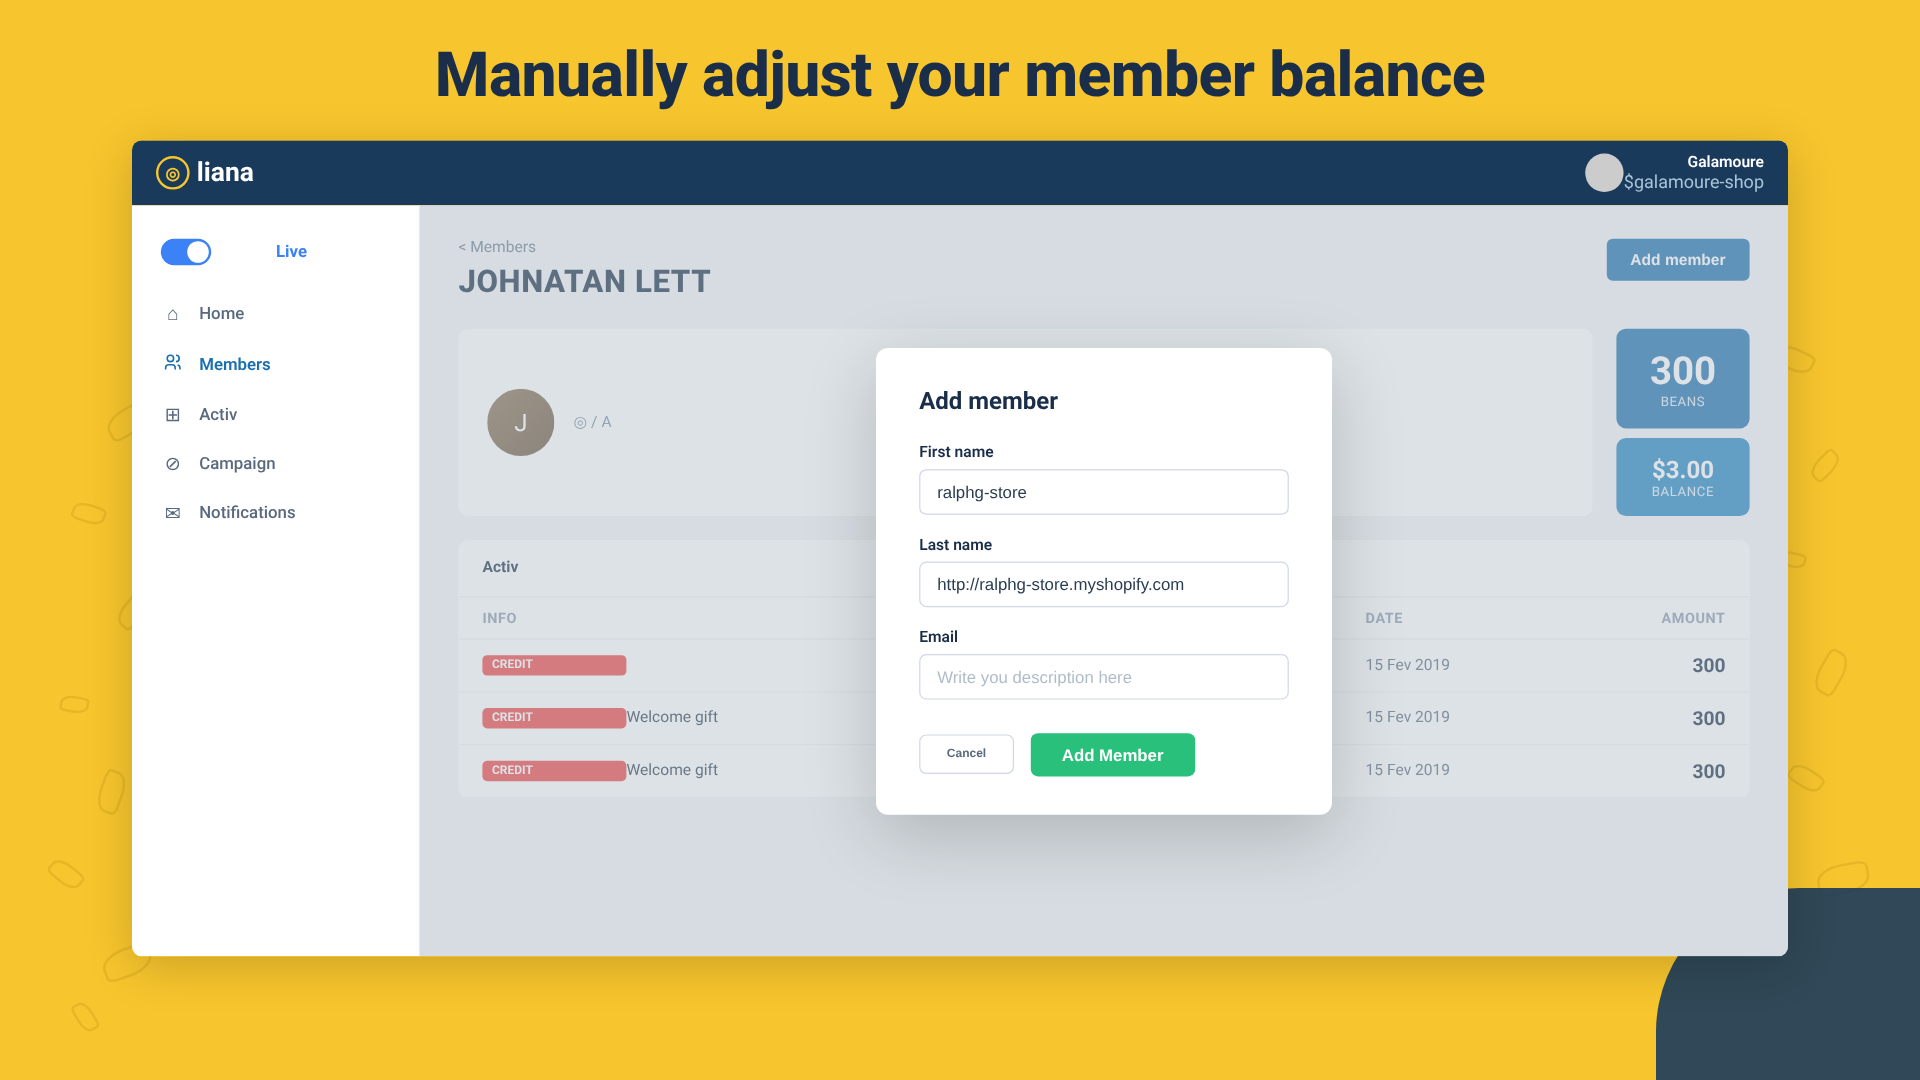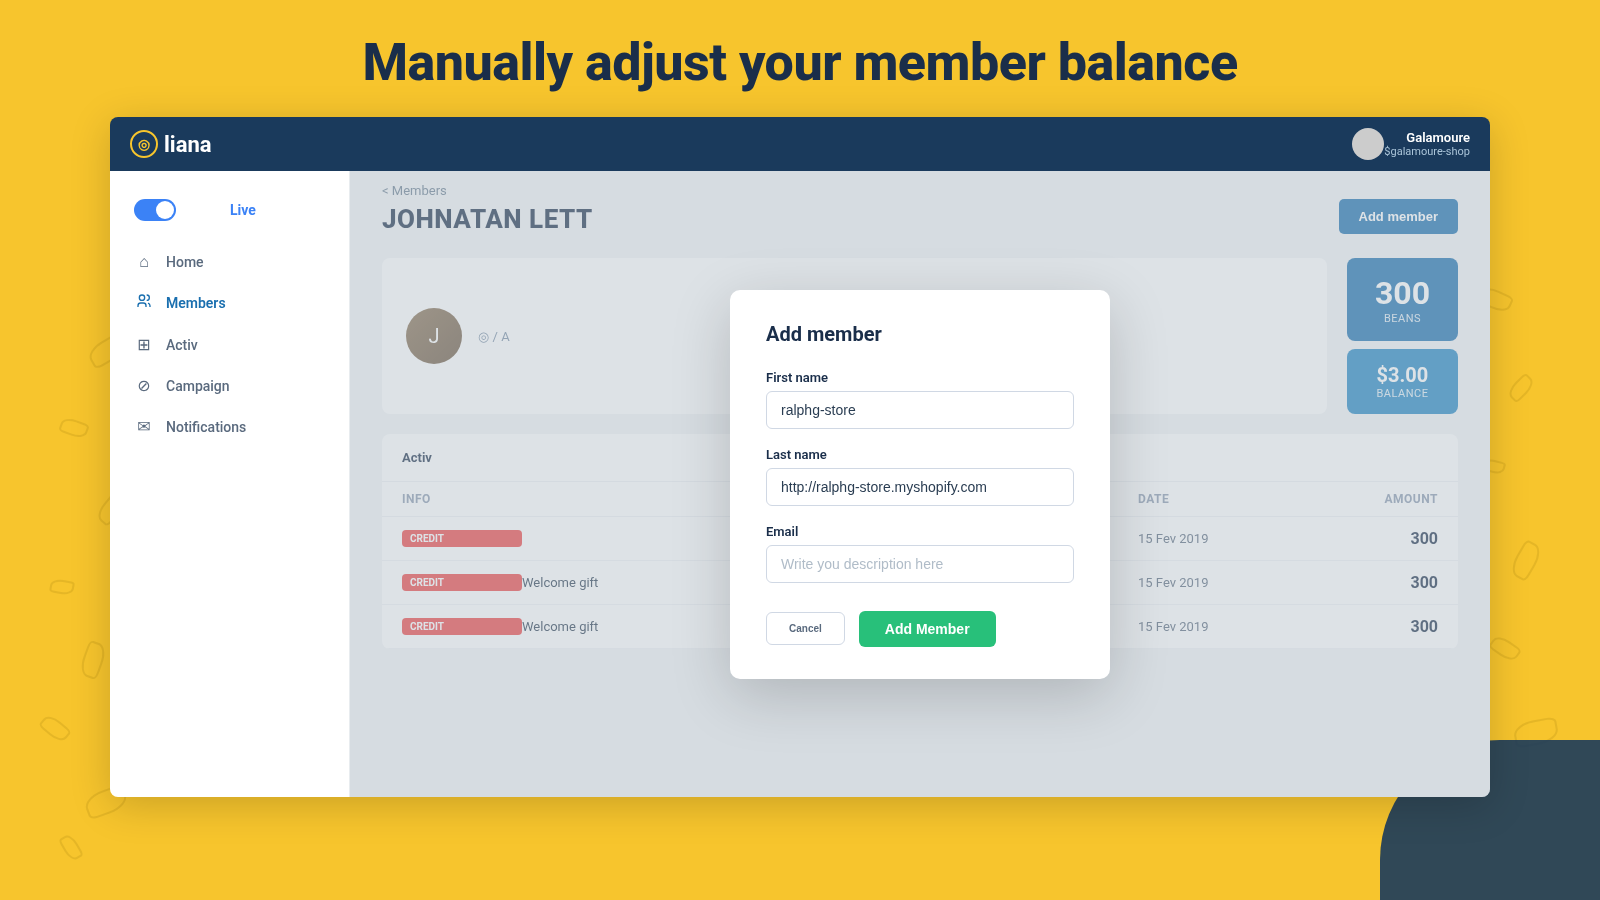--- a/index.html
+++ b/index.html
@@ -77,21 +77,21 @@
     }
     .navbar-user-info {
       text-align: right;
     }
     .navbar-user-name {
       font-size: 13px;
       font-weight: 600;
       color: #fff;
     }
     .navbar-user-shop {
-      font-size: 11px;
+      font-size: 15px;
       color: #aac4d8;
     }
 
     
     .app-body {
       display: flex;
       flex: 1;
       overflow: hidden;
     }
 
@@ -151,21 +151,21 @@
     .sidebar-icon {
       font-size: 16px;
       width: 20px;
       text-align: center;
     }
 
     
     .main-content {
       flex: 1;
       background: #f2f4f6;
-      padding: 12px 32px;
+      padding: 28px 32px;
       overflow-y: auto;
       position: relative;
     }
     .breadcrumb {
       font-size: 13px;
       color: #6b7f92;
       margin-bottom: 6px;
       cursor: pointer;
     }
     .page-title {

